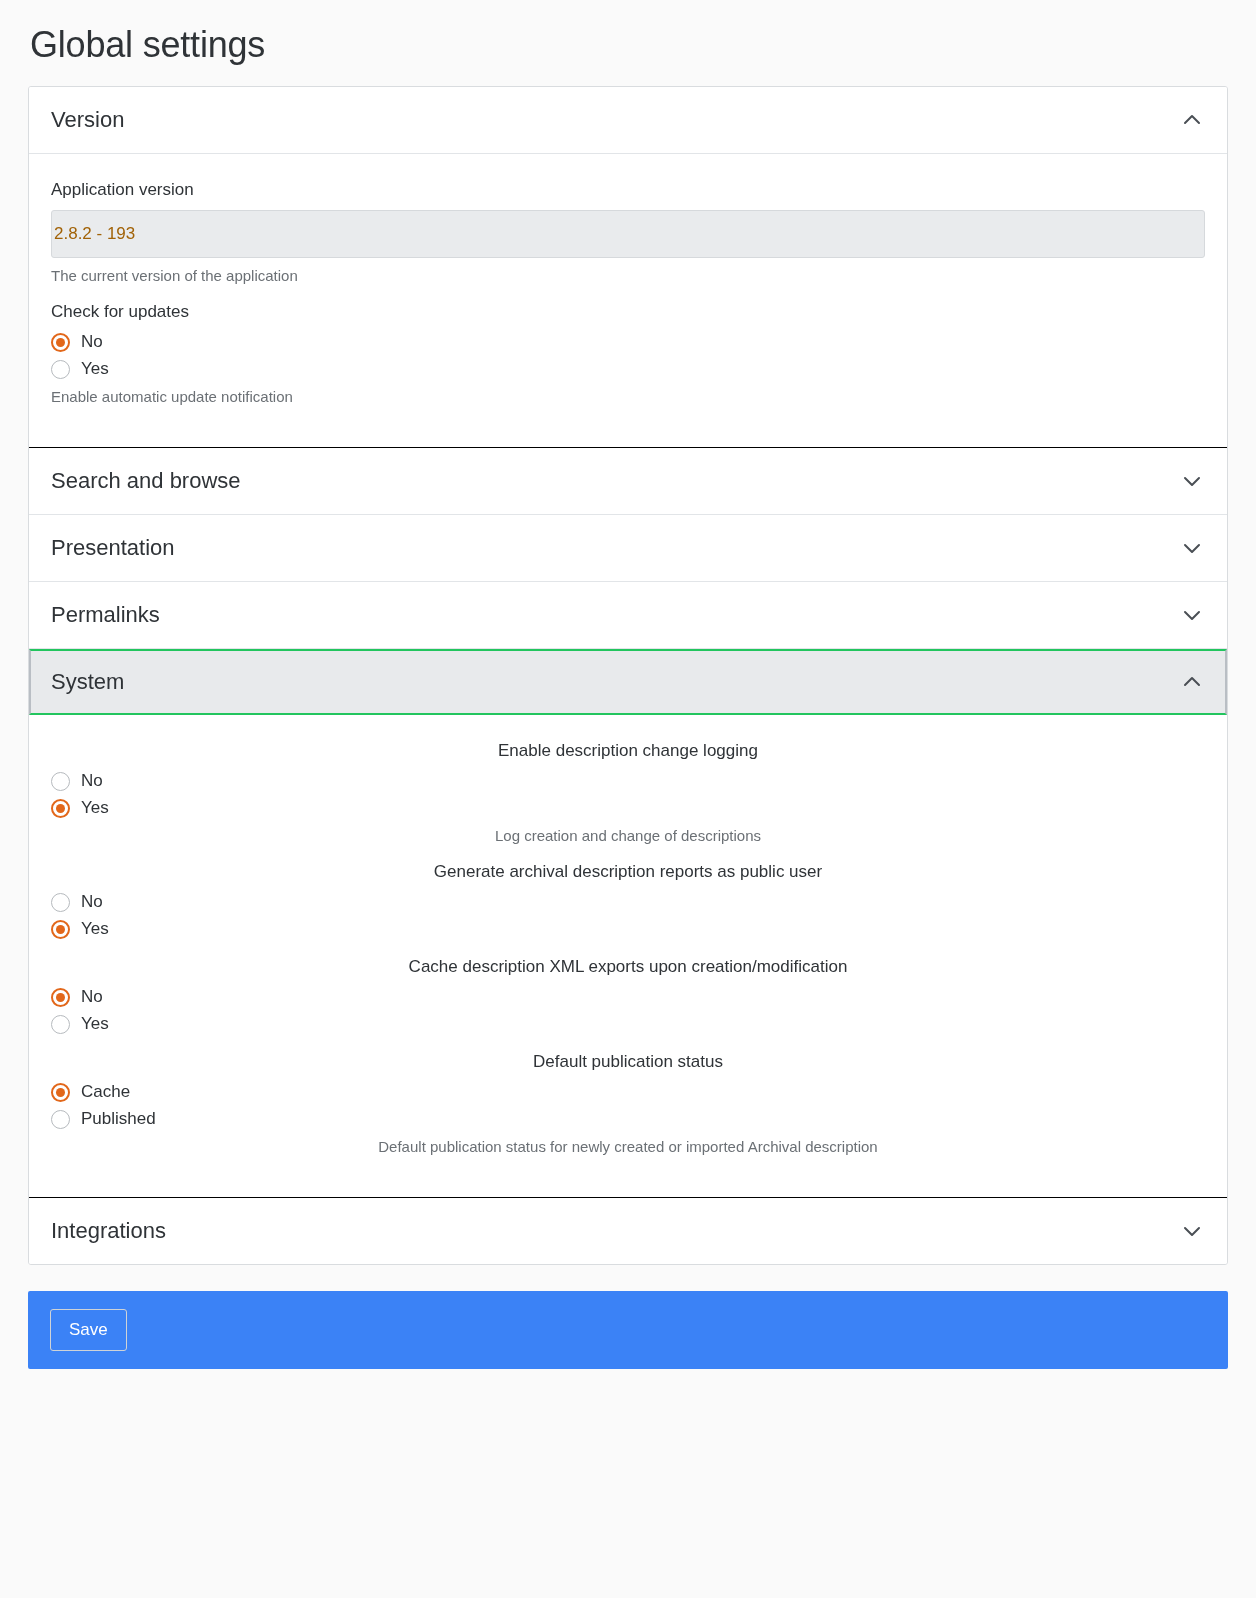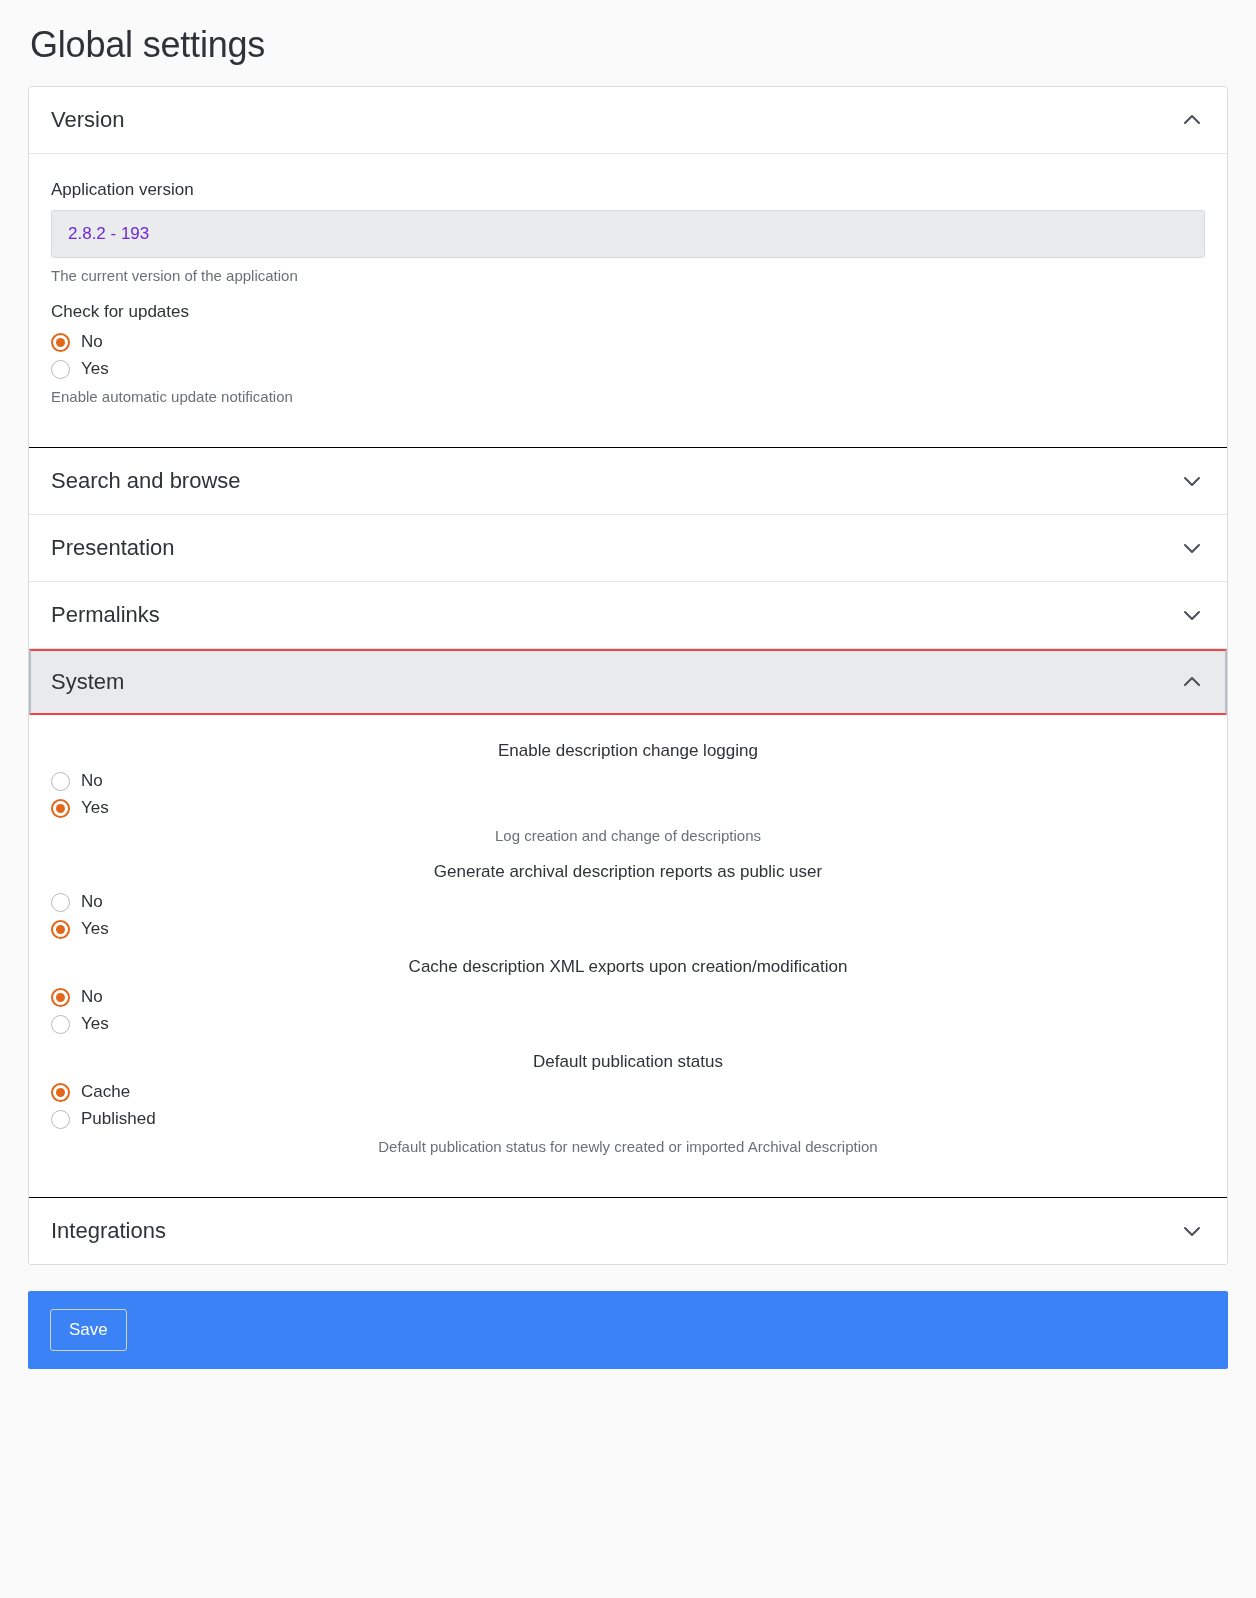--- a/index.html
+++ b/index.html
@@ -40,21 +40,21 @@
     background: #ffffff;
     border-bottom: 1px solid #e2e5e8;
   }
   .section-header .title {
     font-size: 22px;
     font-weight: 400;
     color: #2f3337;
   }
   .section-header.active {
     background: #e8eaec;
-    border: 2px solid #ef4444;
+    border: 2px solid #22c55e;
     border-left: 2px solid #b9bec4;
     border-right: 2px solid #b9bec4;
     padding: 18px 20px;
   }
   .chev {
     width: 26px;
     height: 26px;
     display: inline-flex;
     align-items: center;
     justify-content: center;
@@ -69,23 +69,23 @@
   .field-label {
     font-size: 17px;
     color: #2f3337;
     margin: 8px 0 10px 0;
   }
   .readonly-input {
     width: 100%;
     background: #e9ebed;
     border: 1px solid #d6d9dc;
     border-radius: 3px;
-    padding: 13px 16px;
-    font-size: 17px;
-    color: #6d28d9;
+    padding: 13px 2px;
+    font-size: 17px;
+    color: #a16207;
     font-family: "Liberation Sans", sans-serif;
   }
   .help-text {
     font-size: 15px;
     color: #6b7075;
     margin: 9px 0 18px 0;
   }
   .radio-row {
     display: flex;
     align-items: center;

